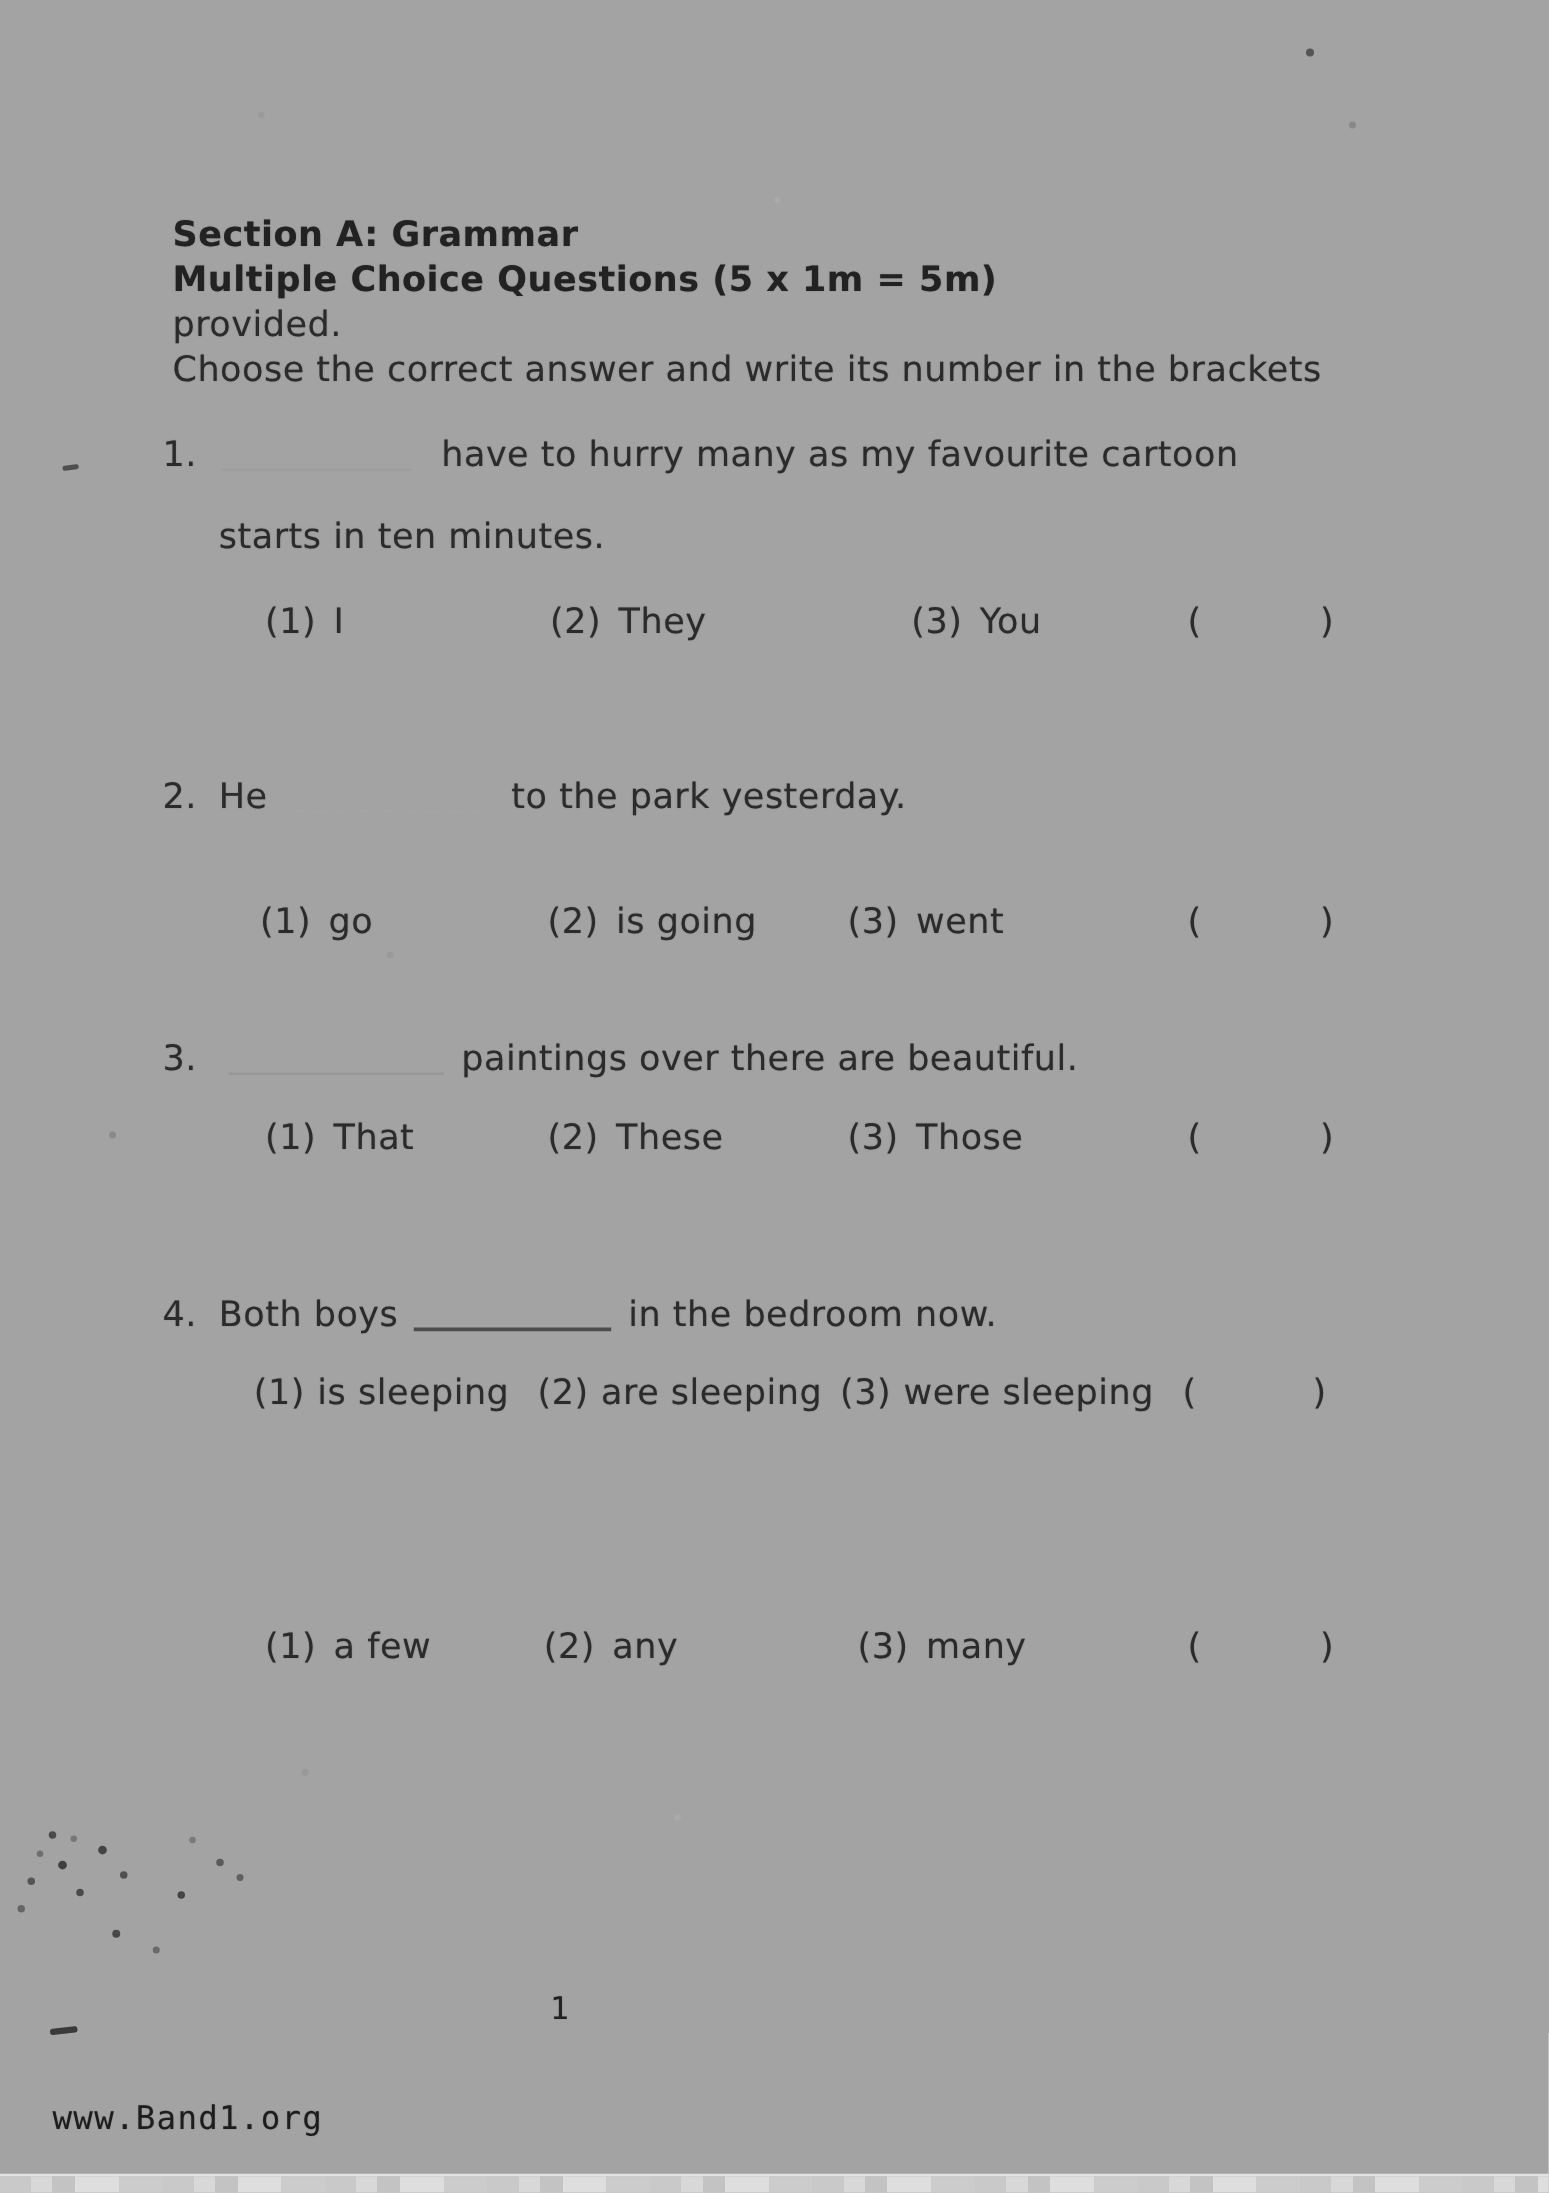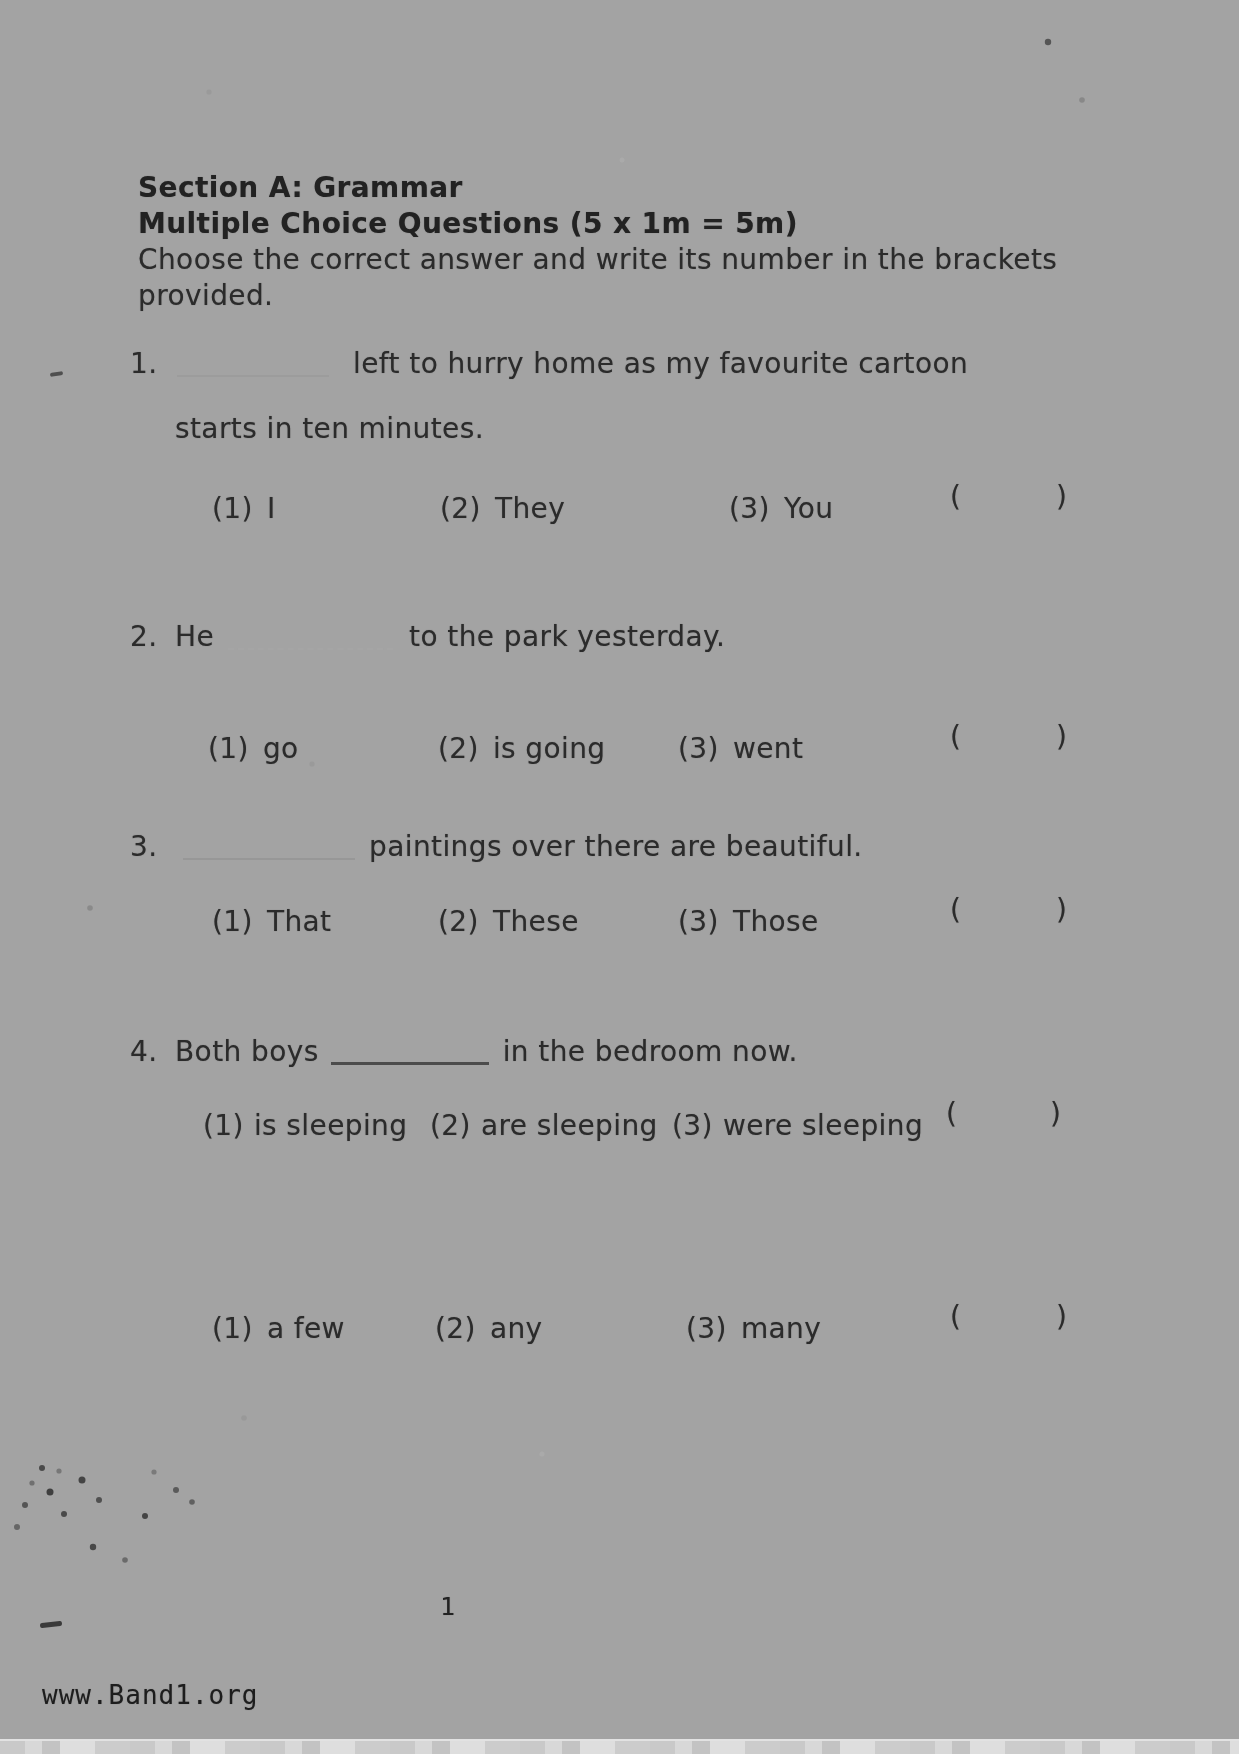--- a/index.html
+++ b/index.html
@@ -28,21 +28,21 @@
     display:inline-block;height:30px;vertical-align:baseline;
     border-bottom:2px solid var(--blank-line,#8f8f8f);
     transform:translateY(4px);
   }
   .b1{width:152px;margin-left:2px;margin-right:24px;border-bottom-color:#9c9c9c;}
   .b2{width:165px;margin-left:14px;margin-right:16px;border-bottom-color:#a5a5a5;border-bottom-style:dashed;}
   .b3{width:172px;margin-left:8px;margin-right:14px;border-bottom-color:#979797;}
   .b4{width:158px;margin-left:12px;margin-right:14px;border-bottom-width:3px;border-bottom-color:#4c4c4c;}
   .b5{width:155px;margin-left:15px;margin-right:15px;border-bottom-width:3px;border-bottom-color:#555;}
 
-  .opt{position:absolute;top:12px;text-align:right;}
+  .opt{position:absolute;top:0;text-align:right;}
   .opt .lbl{margin-right:14px;}
   .opts-tight .opt .lbl{margin-right:10px;}
   .bracket{position:absolute;top:0;}
 
   .page-num{
     position:absolute;left:440px;top:1592px;
     font-family:"DejaVu Sans Mono", monospace;
     font-size:25px;color:#222;text-shadow:0 0 1px rgba(0,0,0,.3);
   }
   .footer-url{
@@ -91,26 +91,26 @@
   .dash-bottom{left:40px;top:1622px;width:22px;height:5px;transform:rotate(-6deg);}
 </style>
 </head>
 <body>
 
 <div class="sheet">
 
   <div class="header-block txt">
     <div class="bold">Section A: Grammar</div>
     <div class="bold">Multiple Choice Questions (5 x 1m = 5m)</div>
+    <div>provided.</div>
     <div>Choose the correct answer and write its number in the brackets</div>
-    <div>provided.</div>
   </div>
 
   <div class="row txt q-line" style="top:341px;padding-left:130px;">
-    <span class="q-num">1.</span><span class="blank b1"></span><span>left to hurry home as my favourite cartoon</span>
+    <span class="q-num">1.</span><span class="blank b1"></span><span>have to hurry many as my favourite cartoon</span>
   </div>
   <div class="row txt q-line" style="top:410px;padding-left:175px;">
     <span>starts in ten minutes.</span>
   </div>
   <div class="row txt" style="top:480px;height:40px;">
     <span class="opt" style="left:212px;"><span class="lbl">(1)</span><span>I</span></span>
     <span class="opt" style="left:440px;"><span class="lbl">(2)</span><span>They</span></span>
     <span class="opt" style="left:690px;margin-left:39px;"><span class="lbl">(3)</span><span>You</span></span>
     <span class="bracket" style="left:950px;">(</span>
     <span class="bracket" style="left:1056px;">)</span>

